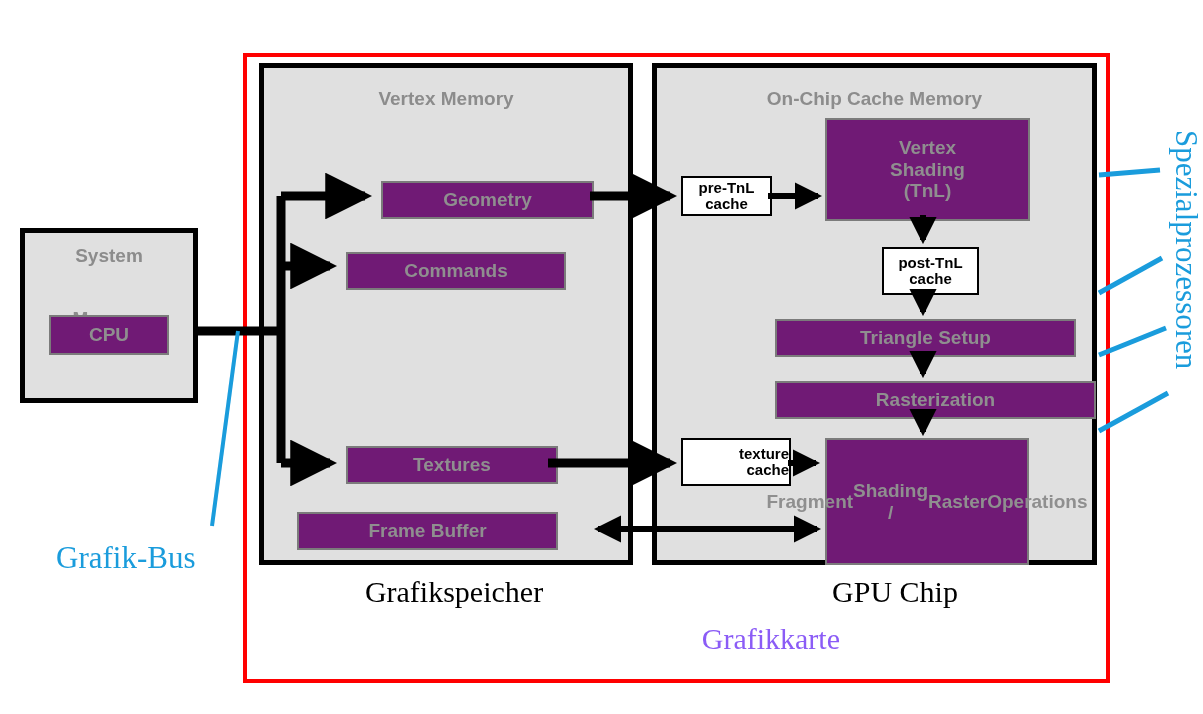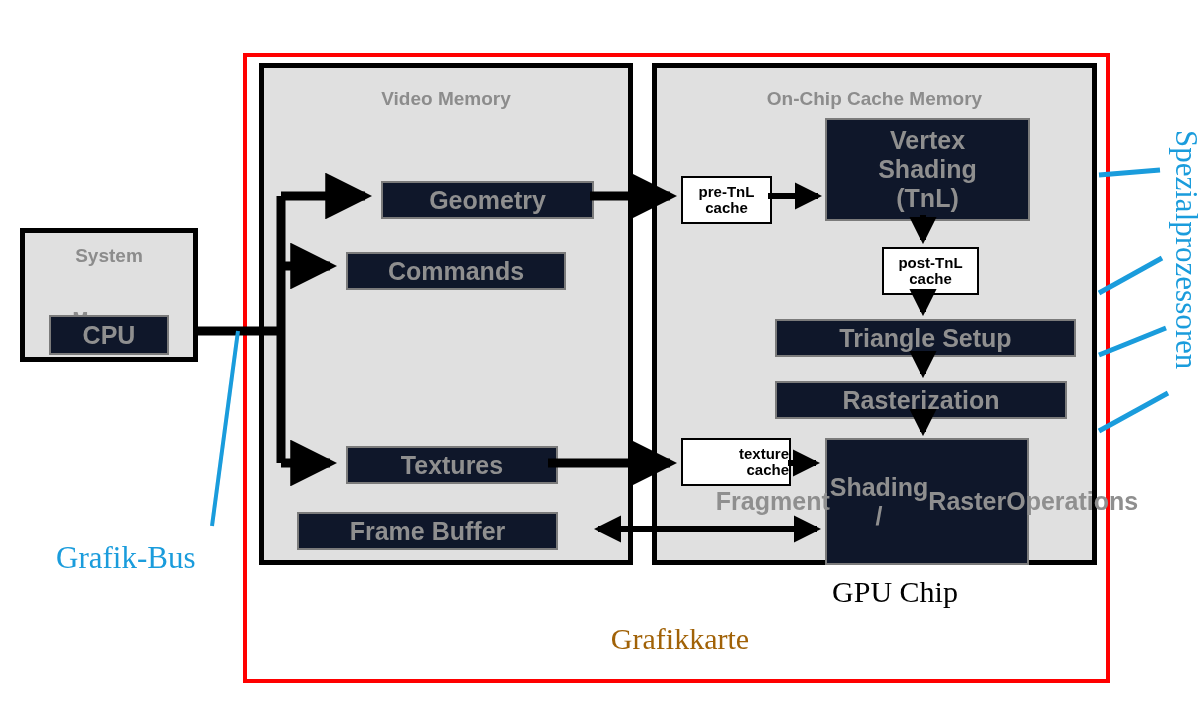--- a/index.html
+++ b/index.html
@@ -24,37 +24,37 @@
     border: 4px solid #ff0000;
     left: 243px; top: 53px; width: 867px; height: 630px;
   }
   .blackbox {
     border: 5px solid #000000;
     background: #e0e0e0;
   }
   .videomem { left: 259px; top: 63px; width: 374px; height: 502px; }
   .gpuchip  { left: 652px; top: 63px; width: 445px; height: 502px; }
   .sysmem   {
-    left: 20px; top: 228px; width: 178px; height: 134px;
+    left: 20px; top: 228px; width: 178px; height: 175px;
     border: 5px solid #000000; background: #e0e0e0;
   }
 
   
   .sect-title {
     font-size: 19px; font-weight: bold; color: #8c8c8c;
     text-align: center; width: 100%;
   }
 
   
   .gblock {
     border: 2px solid #7b7b7b;
-    background: #0f172a;
+    background: #701a75;
     color: #8f8f8f;
     font-weight: bold;
-    font-size: 25px;
+    font-size: 19px;
     display: flex;
     align-items: center;
     justify-content: center;
     text-align: center;
     line-height: 1.15;
   }
   
   .wblock {
     border: 2px solid #000000;
     background: #ffffff;
@@ -69,24 +69,24 @@
   }
 
   
   .lbl-black {
     color: #000000;
     font-family: "Liberation Serif", serif;
     font-size: 30px;
     text-align: center;
   }
   .lbl-red {
-    color: #a16207;
+    color: #8b5cf6;
     font-family: "Liberation Serif", serif;
     font-size: 30px;
-    text-align: center;
+    text-align: right;
   }
   .lbl-blue {
     color: #1a9cdc;
     font-family: "Liberation Serif", serif;
     font-size: 31px;
   }
   .vert {
     writing-mode: vertical-rl;
     text-orientation: mixed;
     white-space: nowrap;
@@ -107,50 +107,50 @@
 
   <div class="abs card-frame"></div>
 
   <div class="abs sysmem">
     <div class="abs sect-title" style="left:0; top:12px;">System</div>
     <div class="abs sect-title" style="left:0; top:36px;margin-top:39px;">Memory</div>
     <div class="abs gblock" style="left:24px; top:82px; width:120px; height:40px;">CPU</div>
   </div>
 
   <div class="abs blackbox videomem">
-    <div class="abs sect-title" style="left:0; top:20px;">Video Memory</div>
+    <div class="abs sect-title" style="left:0; top:20px;">Vertex Memory</div>
 
     <div class="abs gblock" style="left:117px; top:113px; width:213px; height:38px;">Geometry</div>
     <div class="abs gblock" style="left:82px; top:184px; width:220px; height:38px;">Commands</div>
     <div class="abs gblock" style="left:82px; top:378px; width:212px; height:38px;">Textures</div>
     <div class="abs gblock" style="left:33px; top:444px; width:261px; height:38px;">Frame Buffer</div>
   </div>
 
   <div class="abs blackbox gpuchip">
     <div class="abs sect-title" style="left:0; top:20px;">On-Chip Cache Memory</div>
 
     <div class="abs gblock" style="left:168px; top:50px; width:205px; height:103px; flex-direction:column;">
       <span>Vertex</span>
       <span>Shading</span>
       <span>(TnL)</span>
     </div>
 
-    <div class="abs wblock" style="left:24px; top:108px; width:91px; height:48px; flex-direction:column;">
+    <div class="abs wblock" style="left:24px; top:108px; width:91px; height:40px; flex-direction:column;">
       <span>pre-TnL</span>
       <span>cache</span>
     </div>
 
     <div class="abs wblock" style="left:225px; top:179px; width:97px; height:48px; flex-direction:column;">
       <span>post-TnL</span>
       <span>cache</span>
     </div>
 
     <div class="abs gblock" style="left:118px; top:251px; width:301px; height:38px;">Triangle Setup</div>
 
-    <div class="abs gblock" style="left:118px; top:313px; width:292px; height:38px;">Rasterization</div>
+    <div class="abs gblock" style="left:118px; top:313px; width:321px; height:38px;">Rasterization</div>
 
     <div class="abs wblock" style="left:24px; top:370px; width:110px; height:48px; flex-direction:column;align-items:flex-end;">
       <span>texture</span>
       <span>cache</span>
     </div>
 
     <div class="abs gblock" style="left:168px; top:370px; width:204px; height:127px; flex-direction:row;">
       <span>Fragment</span>
       <span>Shading /</span>
       <span>Raster</span>
@@ -220,20 +220,21 @@
     </g>
 
     <g stroke="#1a9cdc" stroke-width="5" fill="none">
       <path d="M 1099 175 L 1160 170"></path>
       <path d="M 1099 293 L 1162 258"></path>
       <path d="M 1099 355 L 1166 328"></path>
       <path d="M 1099 431 L 1168 393"></path>
     </g>
   </svg>
 
+  <div class="abs lbl-black" style="left:299px; top:575px; width:310px;">Grafikspeicher</div>
 
   <div class="abs lbl-black" style="left:750px; top:575px; width:290px;">GPU Chip</div>
 
   <div class="abs lbl-red" style="left:520px; top:622px; width:320px;">Grafikkarte</div>
 
   <div class="abs lbl-blue" style="left:56px; top:540px;">Grafik-Bus</div>
 
   <div class="abs lbl-blue vert" style="left:1168px; top:130px;">Spezialprozessoren</div>
 
 </div>

